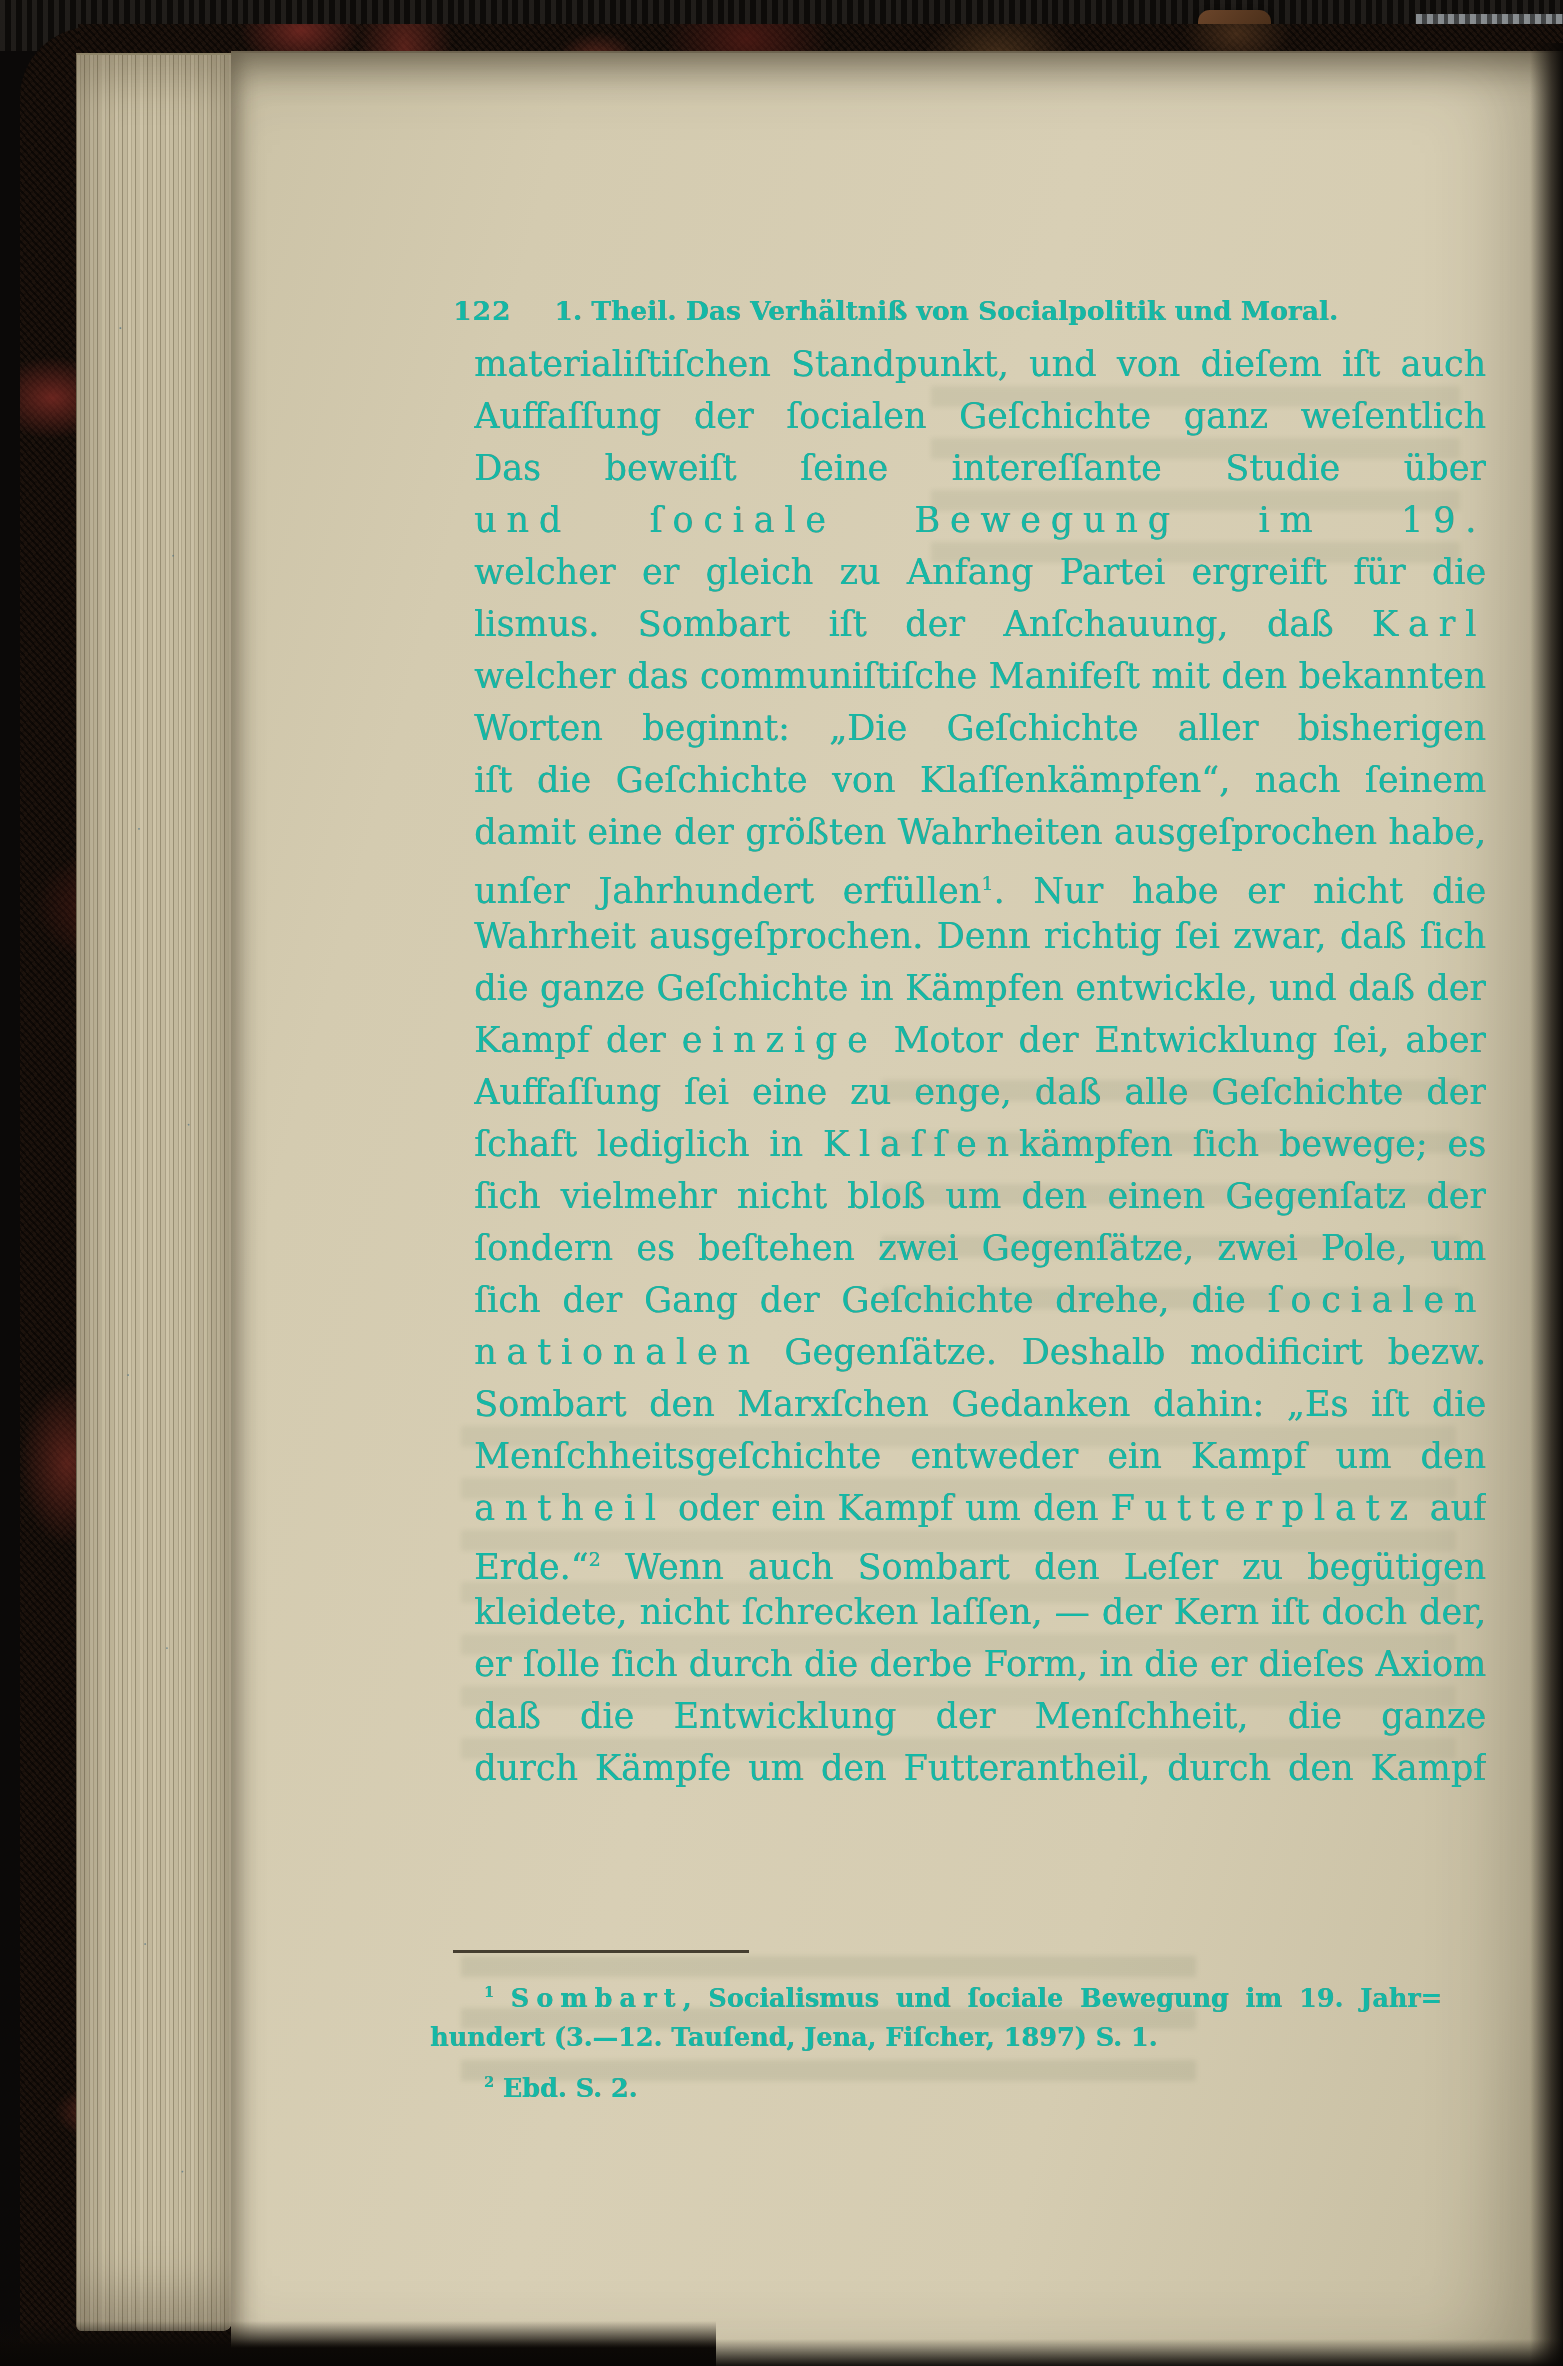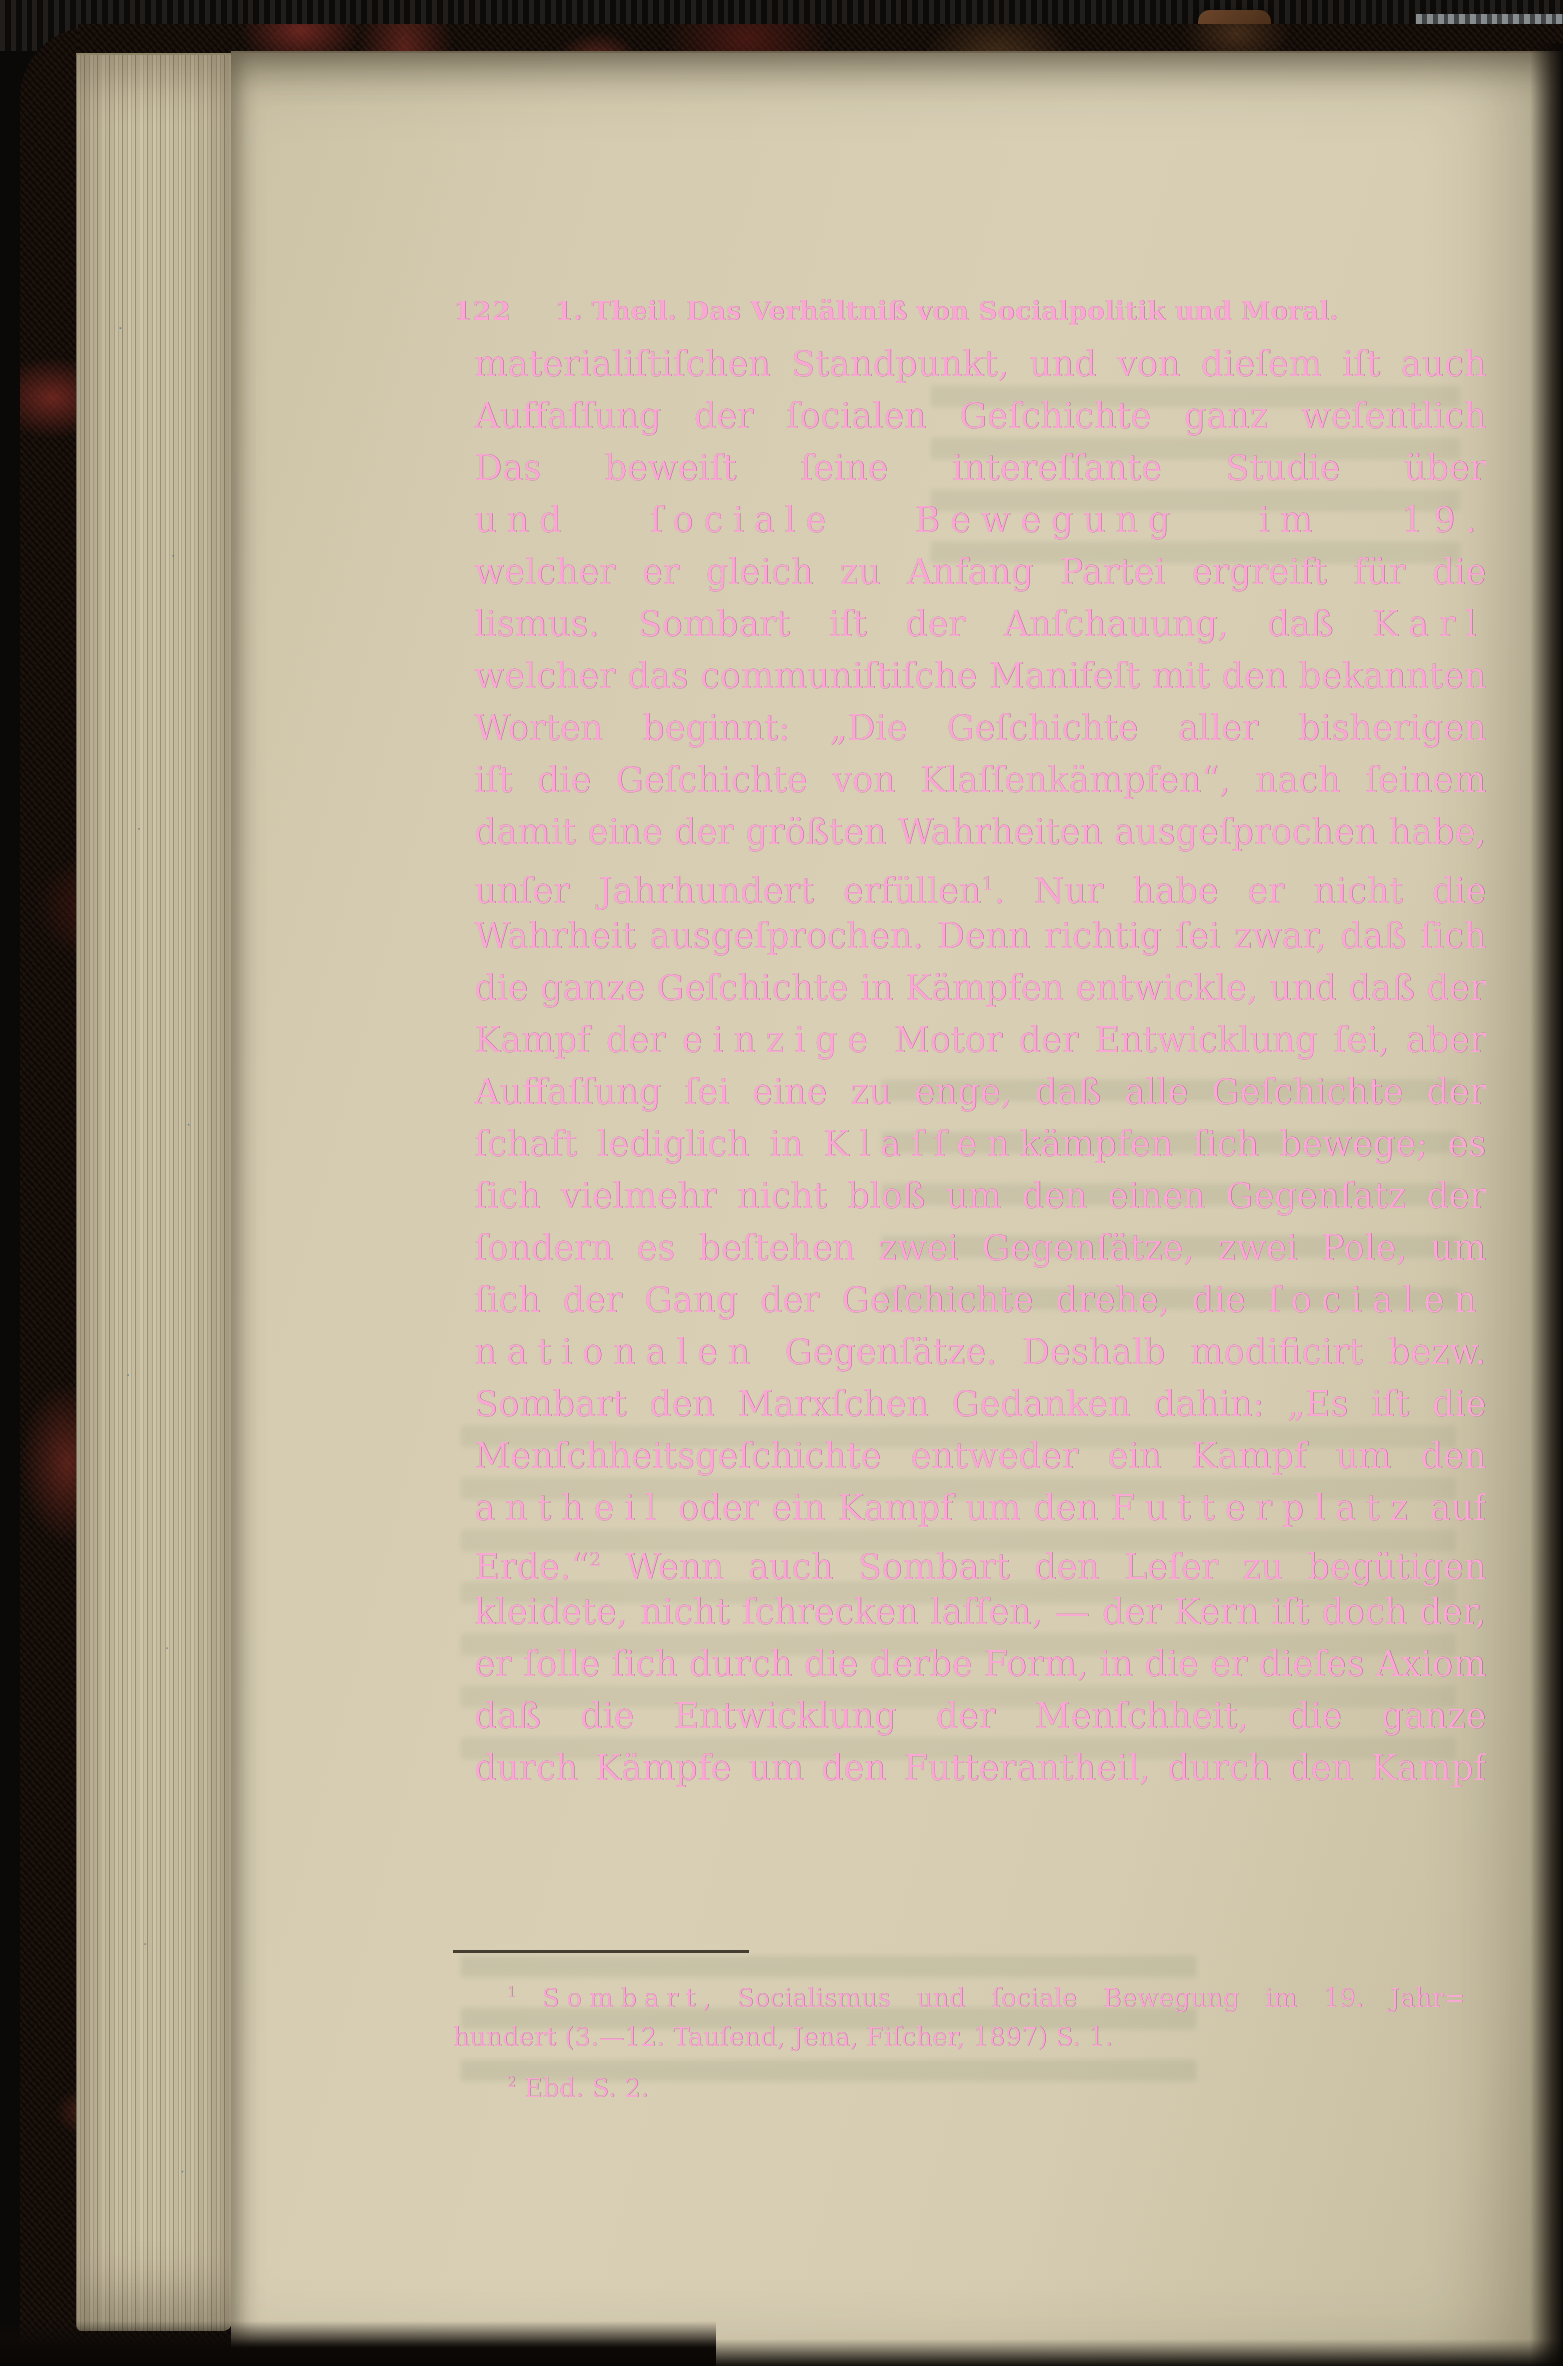--- a/index.html
+++ b/index.html
@@ -59,35 +59,35 @@
 
   
   .ghost{position:absolute;filter:blur(2.9px);pointer-events:none;
     background:repeating-linear-gradient(0deg, transparent 0 14.7px, rgba(116,126,96,.28) 14.7px 36px, transparent 36px 52px);}
   #ghost-1{left:931px;top:372px;width:529px;height:206px;opacity:.45;}
   #ghost-2{left:882px;top:1059px;width:578px;height:265px;opacity:.5;}
   #ghost-3{left:461px;top:1402px;width:995px;height:372px;opacity:.4;}
   #ghost-4{left:461px;top:1949px;width:735px;height:147px;opacity:.55;}
 
   
-  .ink{color:#f9a8d4;text-shadow:0.4px 0.4px 0.6px rgba(47,41,32,.5);}
+  .ink{color:#14b8a6;text-shadow:0.4px 0.4px 0.6px rgba(47,41,32,.5);}
   #running-header{position:absolute;left:453px;top:263px;width:1012px;display:flex;
     align-items:baseline;font-size:26.5px;font-weight:700;line-height:39px;}
   #page-number{letter-spacing:1px;}
   #header-title{margin-left:43px;margin-top:28px;}
   #body-text{position:absolute;left:474px;top:338px;width:1012px;
     font-size:35px;font-weight:400;}
   .line{height:52px;line-height:52px;overflow:hidden;text-align:justify;}
   .j::after{content:"";display:inline-block;width:100%;height:0;}
   .sp{letter-spacing:.28em;}
   .sup{font-size:.55em;vertical-align:super;letter-spacing:normal;}
   #footnote-rule{position:absolute;left:453px;top:1950px;width:296px;height:2.9px;
     background:#453e30;}
-  #footnotes{position:absolute;left:453px;top:1970px;width:1012px;
-    font-size:25.5px;font-weight:400;}
+  #footnotes{position:absolute;left:430px;top:1970px;width:1012px;
+    font-size:25.5px;font-weight:700;}
   .fline{height:45px;line-height:45px;overflow:hidden;}
   .ind{padding-left:54px;}
   .fline.j{text-align:justify;}
 </style>
 </head>
 <body>
 
 <div id="scan">
   <div id="top-band"></div>
   <div id="headband"></div>

